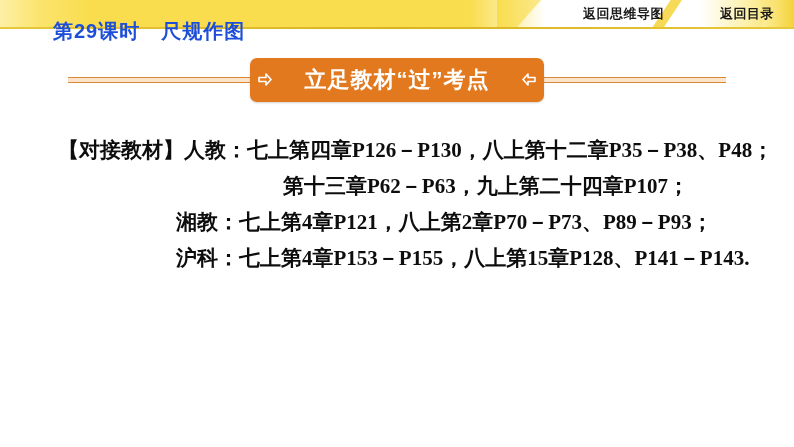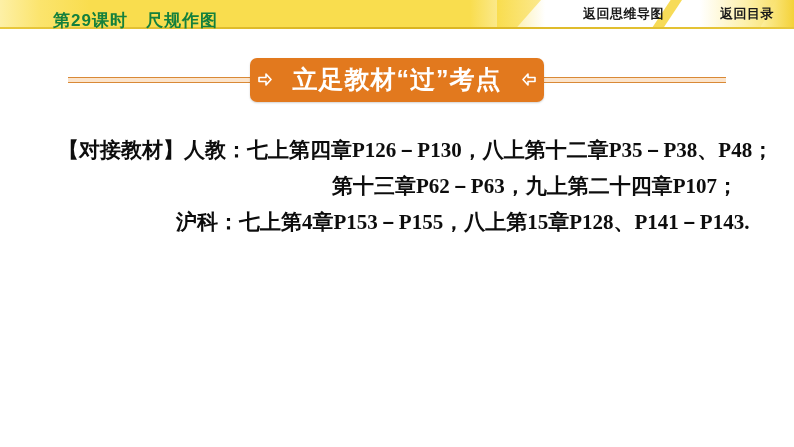--- a/index.html
+++ b/index.html
@@ -76,26 +76,26 @@
     left: 0;
     top: 27px;
     width: 794px;
     height: 2px;
     background: linear-gradient(to right, #e8c83c 0%, #d9b31f 50%, #e8c83c 100%);
   }
 
   .slide-title {
     position: absolute;
     left: 53px;
-    top: 8px;
+    top: 18px;
     height: 26px;
     line-height: 26px;
-    font-size: 17px;
-    font-weight: bold;
-    color: #15803d;
+    font-size: 20px;
+    font-weight: bold;
+    color: #1d4ed8;
     letter-spacing: 1px;
     font-family: "Liberation Sans", "DejaVu Sans", sans-serif;
     white-space: pre;
   }
   .nav-link {
     position: absolute;
     top: 2px;
     height: 24px;
     line-height: 24px;
     font-size: 13px;
@@ -139,21 +139,21 @@
   }
   .banner-text {
     position: absolute;
     left: 0;
     top: 0;
     width: 294px;
     height: 44px;
     line-height: 43px;
     text-align: center;
     color: #ffffff;
-    font-size: 25px;
+    font-size: 22px;
     font-weight: bold;
     letter-spacing: 1px;
     font-family: "Liberation Sans", "DejaVu Sans", sans-serif;
   }
   .arrow {
     position: absolute;
     top: 14px;
     width: 14px;
     height: 15px;
     color: #ffffff;
@@ -174,21 +174,21 @@
   }
   .text-line {
     font-size: 21px;
     color: #0d0d0d;
     line-height: 36px;
     white-space: pre;
     font-family: "Liberation Serif", "DejaVu Serif", serif;
     font-weight: bold;
   }
   .line-1 { text-align: left; }
-  .line-2 { text-align: right; padding-left: 176px; }
+  .line-2 { text-align: center; padding-left: 176px; }
   .line-3 { text-align: left; padding-left: 118px; }
   .line-4 { text-align: right; padding-left: 118px; }
 </style>
 </head>
 <body>
 
 <div id="slide">
 
   <div class="header">
     <div class="header-bg"></div>
@@ -218,16 +218,17 @@
     <span class="arrow arrow-right">
       <svg width="14" height="15" viewBox="0 0 14 15" aria-hidden="true">
         <path d="M13 5.5 H6 V2 L1 7.5 L6 13 V9.5 H13 Z" fill="none" stroke="#ffffff" stroke-width="1.6" stroke-linejoin="round"></path>
       </svg>
     </span>
   </div>
 
   <div class="body-text">
     <div class="text-line line-1">【对接教材】人教：七上第四章P126－P130，八上第十二章P35－P38、P48；</div>
     <div class="text-line line-2">第十三章P62－P63，九上第二十四章P107；</div>
+    <div class="text-line line-3">湘教：七上第4章P121，八上第2章P70－P73、P89－P93；</div>
     <div class="text-line line-4">沪科：七上第4章P153－P155，八上第15章P128、P141－P143.</div>
   </div>
 
 </div>
 
 </body></html>

